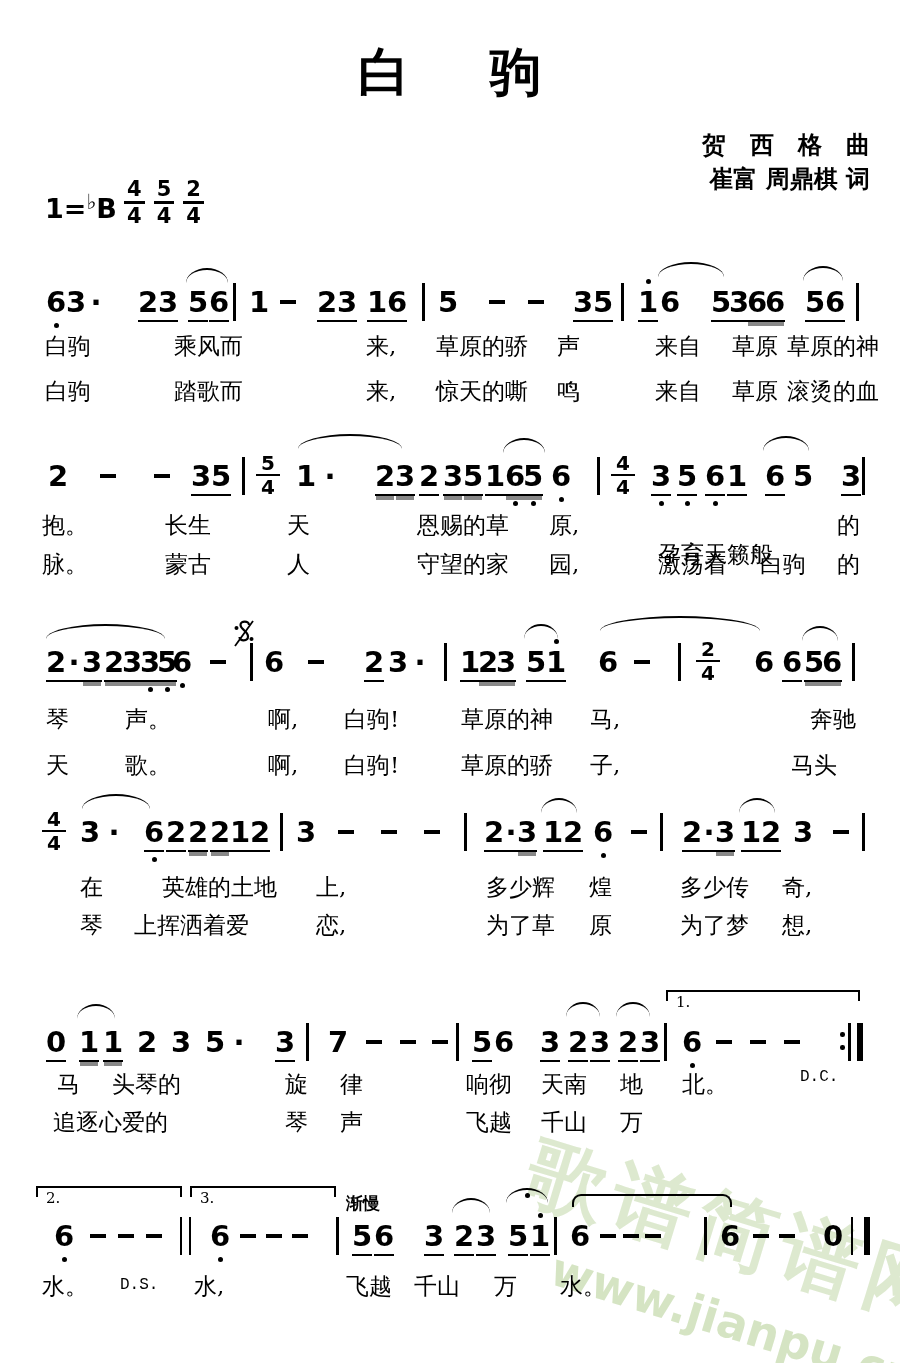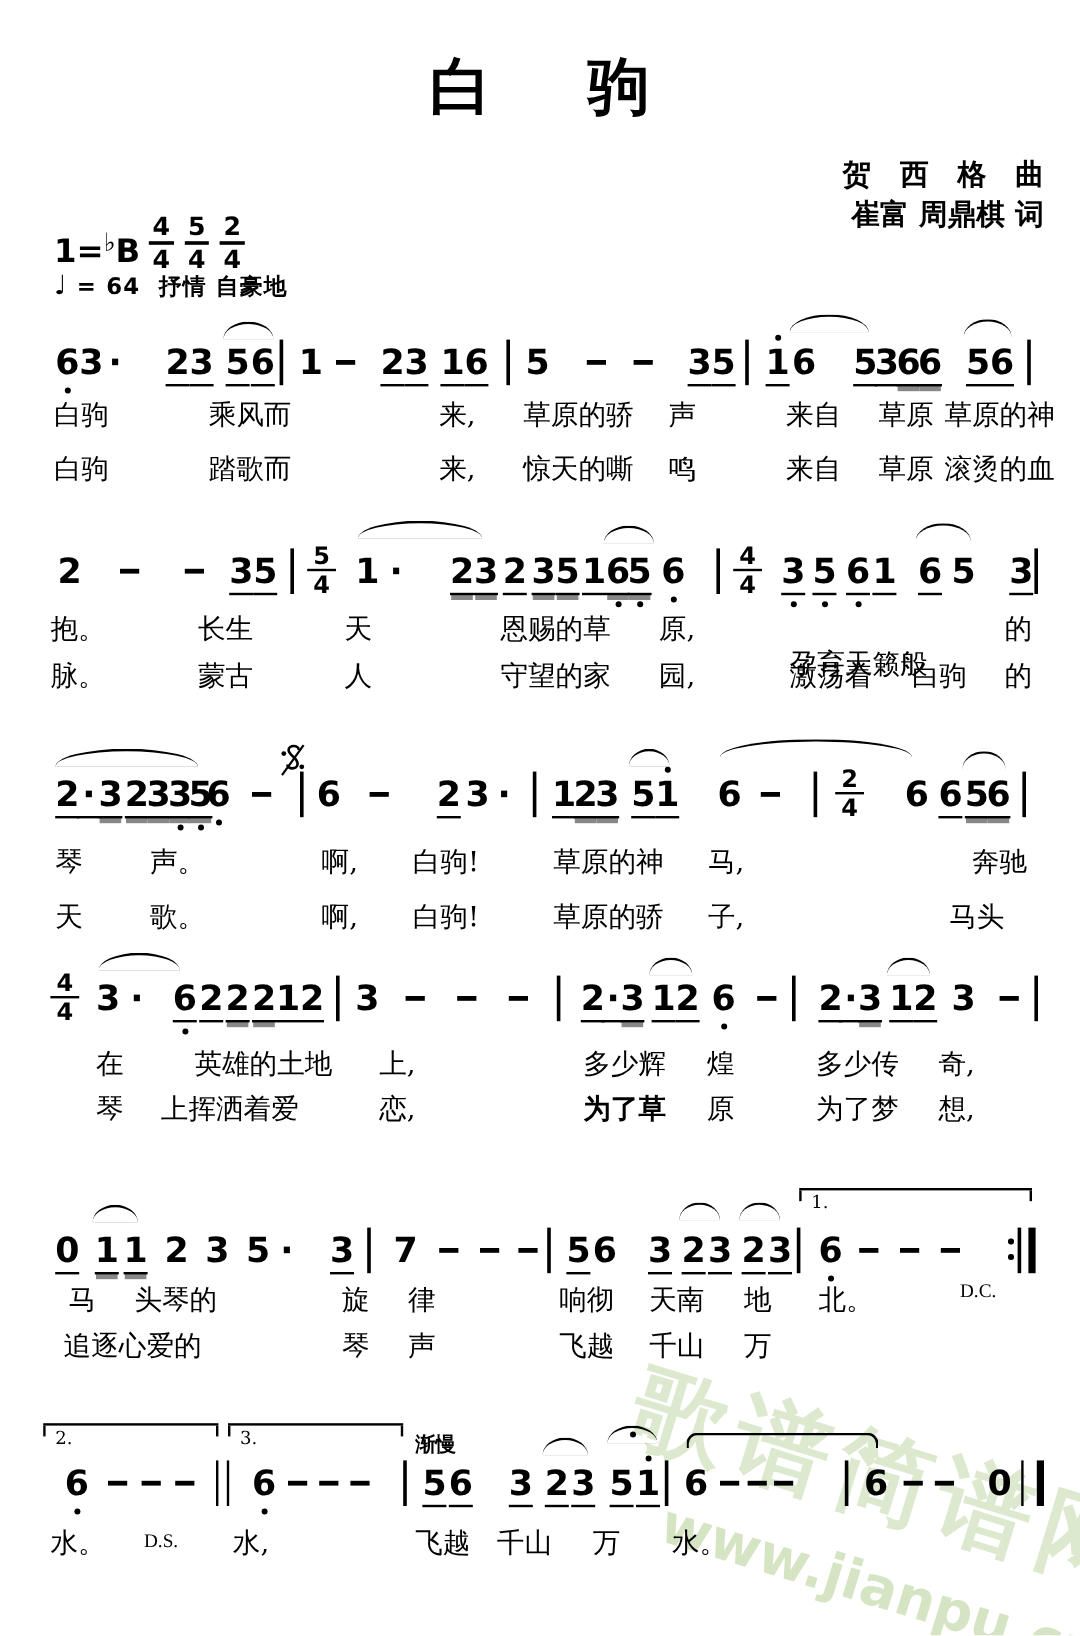--- a/index.html
+++ b/index.html
@@ -34,21 +34,21 @@
   .ts{position:absolute;width:24px;text-align:center;font-weight:700;font-size:20px;line-height:21px;}
   .ts .fn{display:block;border-bottom:2.5px solid #000;}
   .ts .fd{display:block;padding-top:1px;}
   .arc{position:absolute;height:13px;border-top:2.5px solid #000;border-radius:50% 50% 0 0 / 100% 100% 0 0;}
   .arc.sq{height:11px;border:2.5px solid #000;border-bottom:none;border-radius:9px 9px 0 0;}
   .arc.fer::after{content:"";position:absolute;left:50%;top:3px;width:5px;height:5px;margin-left:-2.5px;border-radius:50%;background:#000;}
   .volta{position:absolute;height:16px;border-top:2px solid #000;}
   .volta::before,.volta::after{content:"";position:absolute;top:0;width:2px;height:9px;background:#000;}
   .volta::before{left:0;}.volta::after{right:0;}
   .vlabel{position:absolute;left:10px;top:1px;font-size:15px;font-family:"DejaVu Serif","Liberation Serif",serif;}
-  .stext{position:absolute;font-family:Liberation Serif, serif;}
+  .stext{position:absolute;font-family:Liberation Mono, monospace;}
   .stext.b{font-family:"DejaVu Sans",sans-serif;font-weight:700;}
   .lyr{position:absolute;font-size:23px;line-height:28px;white-space:pre;font-family:"DejaVu Serif","DejaVu Sans",serif;}
   .segno{position:absolute;width:24px;height:32px;}
   
   .wm1{position:absolute;left:545px;top:1118px;font-size:80px;font-weight:700;letter-spacing:8px;white-space:nowrap;
        color:rgba(174,203,140,0.42);transform:rotate(17deg);transform-origin:left top;z-index:0;}
   .wm2{position:absolute;left:560px;top:1242px;font-size:46px;font-weight:700;white-space:nowrap;
        color:rgba(174,203,140,0.52);transform:rotate(17deg);transform-origin:left top;z-index:0;}
   .layer{position:absolute;left:0;top:0;right:0;bottom:0;z-index:1;}
 </style>
@@ -73,21 +73,20 @@
         </div>
       <div class="frac">
           <div class="fn">5</div>
           <div class="fd">4</div>
         </div>
       <div class="frac">
           <div class="fn">2</div>
           <div class="fd">4</div>
         </div>
     </div>
-    <div class="tempo"><span class="nq">♩</span> <span>= 64</span>&nbsp;&nbsp;<span>抒情 自豪地</span></div>
   </div>
 
   <div class="layer" id="score">
       <div class="tok dd" style="top: 286px; left: 46px;">6</div>
       <div class="tok" style="top: 286px; left: 66px;">3</div>
       <div class="tok" style="top: 286px; left: 86px;">·</div>
       <div class="tok u1" style="top: 286px; left: 138px;">2</div>
       <div class="tok u1" style="top: 286px; left: 158px;">3</div>
       <div class="tok u1" style="top: 286px; left: 188px;">5</div>
       <div class="tok u1" style="top: 286px; left: 209px;">6</div>
@@ -282,21 +281,21 @@
       <div class="lyr" style="left: 80px; top: 873px;">在</div>
       <div class="lyr" style="left: 162px; top: 873px;">英雄的土地</div>
       <div class="lyr" style="left: 316px; top: 873px;">上,</div>
       <div class="lyr" style="left: 486px; top: 873px;">多少辉</div>
       <div class="lyr" style="left: 589px; top: 873px;">煌</div>
       <div class="lyr" style="left: 680px; top: 873px;">多少传</div>
       <div class="lyr" style="left: 782px; top: 873px;">奇,</div>
       <div class="lyr" style="left: 80px; top: 911px;">琴</div>
       <div class="lyr" style="left: 134px; top: 911px;">上挥洒着爱</div>
       <div class="lyr" style="left: 316px; top: 911px;">恋,</div>
-      <div class="lyr" style="left: 486px; top: 911px; font-weight: bold;">为了草</div>
+      <div class="lyr" style="left: 486px; top: 911px;">为了草</div>
       <div class="lyr" style="left: 589px; top: 911px;">原</div>
       <div class="lyr" style="left: 680px; top: 911px;">为了梦</div>
       <div class="lyr" style="left: 782px; top: 911px;">想,</div>
       <div class="tok u1" style="top: 1026px; left: 46px;">0</div>
       <div class="tok u2" style="top: 1026px; left: 79px;">1</div>
       <div class="tok u2" style="top: 1026px; left: 103px;">1</div>
       <div class="tok" style="top: 1026px; left: 137px;">2</div>
       <div class="tok" style="top: 1026px; left: 171px;">3</div>
       <div class="tok" style="top: 1026px; left: 205px;">5</div>
       <div class="tok" style="top: 1026px; left: 229px;">·</div>

